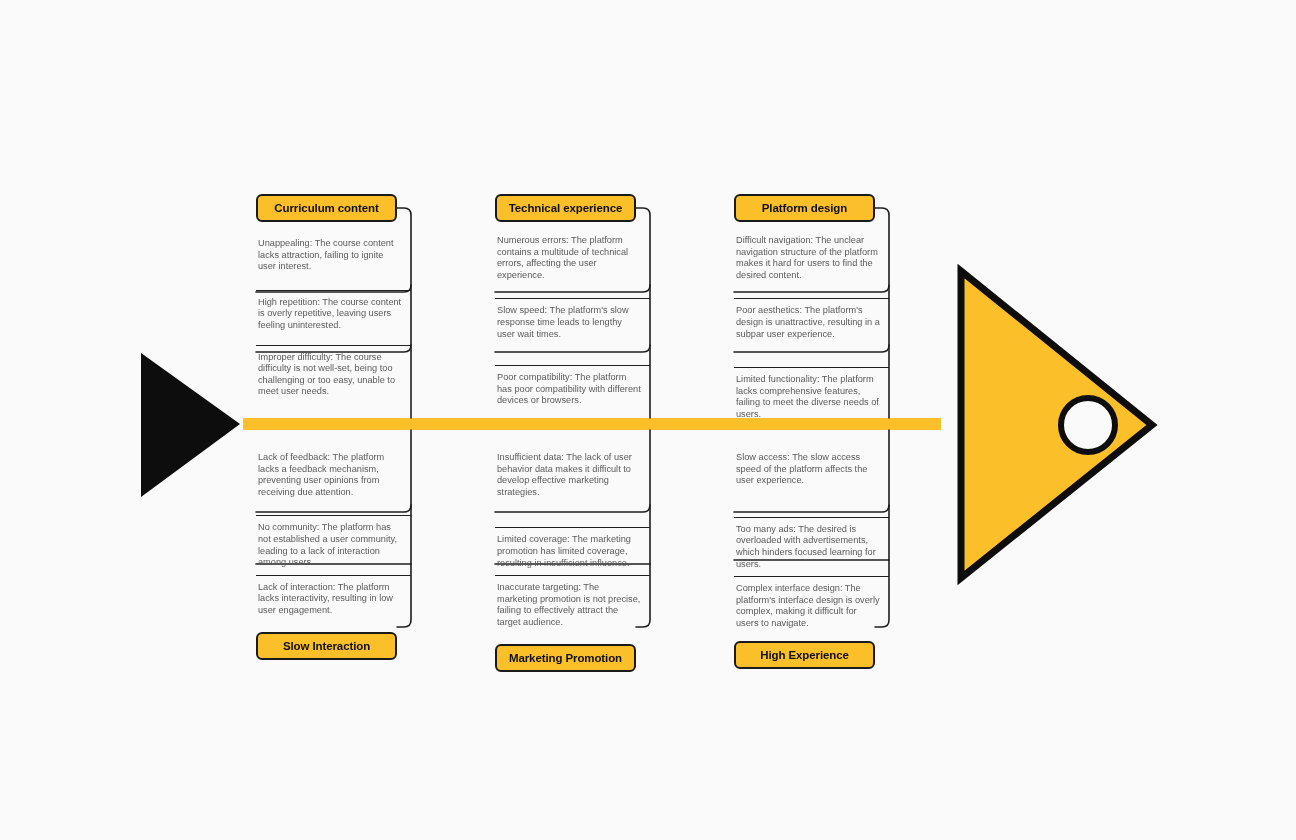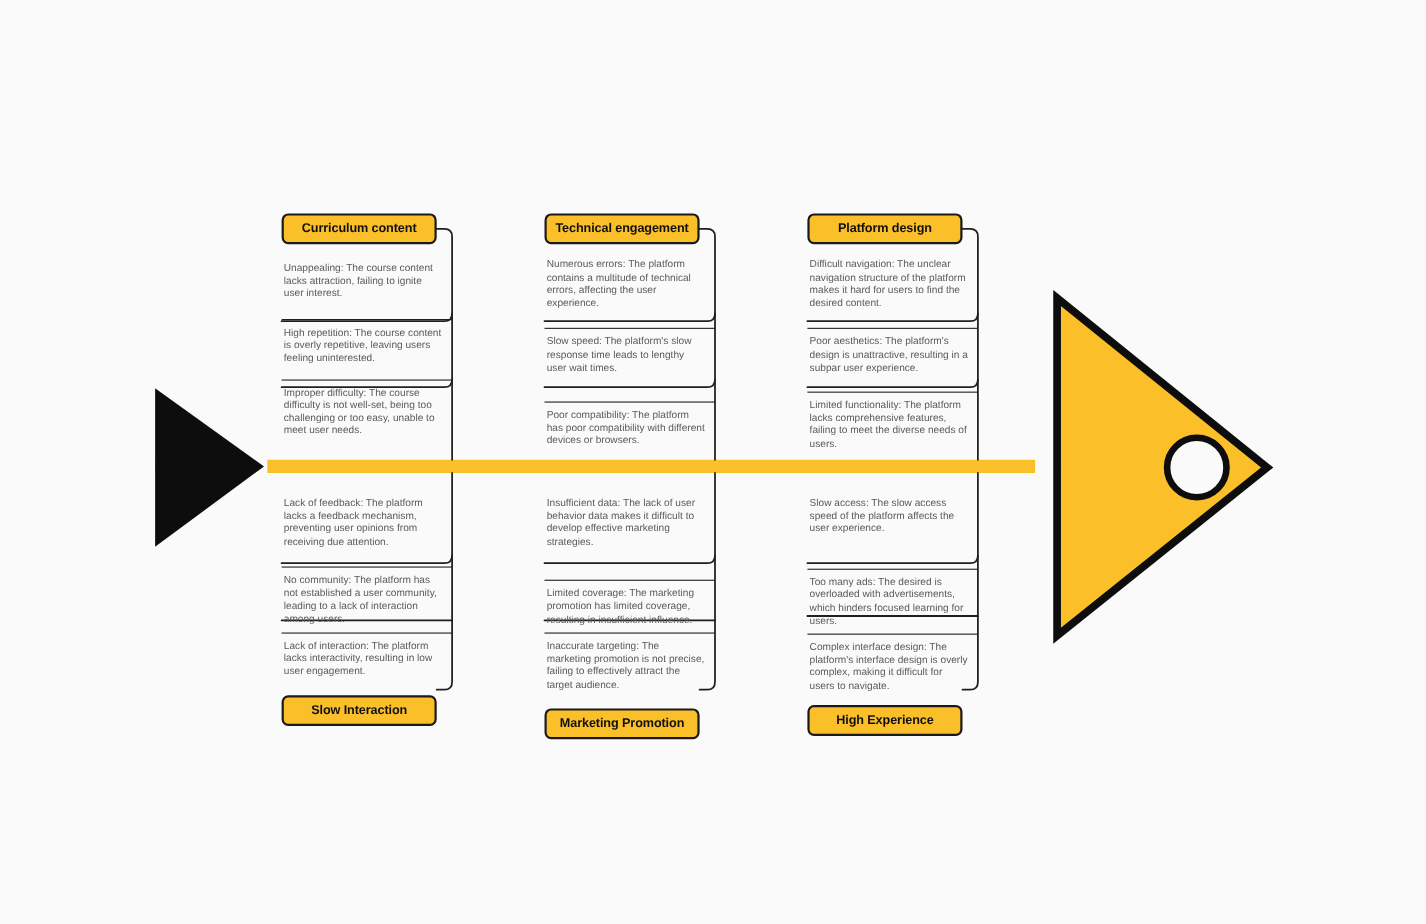--- a/index.html
+++ b/index.html
@@ -142,21 +142,21 @@
   <div class="column block" style="left:256px; top:446px;">
     <div class="cause-list">
       <div class="cause">Lack of feedback: The platform lacks a feedback mechanism, preventing user opinions from receiving due attention.</div>
       <div class="cause sep" style="margin-top:11px;">No community: The platform has not established a user community, leading to a lack of interaction among users.</div>
       <div class="cause sep">Lack of interaction: The platform lacks interactivity, resulting in low user engagement.</div>
     </div>
     <div class="cat-box" style="margin-top:9px;">Slow Interaction</div>
   </div>
 
   <div class="column block" style="left:495px; top:194px;">
-    <div class="cat-box">Technical engagement</div>
+    <div class="cat-box">Technical experience</div>
     <div class="cause-list">
       <div class="cause" style="margin-top:7px;">Numerous errors: The platform contains a multitude of technical errors, affecting the user experience.</div>
       <div class="cause sep" style="margin-top:11px;">Slow speed: The platform's slow response time leads to lengthy user wait times.</div>
       <div class="cause sep" style="margin-top:19px;">Poor compatibility: The platform has poor compatibility with different devices or browsers.</div>
     </div>
   </div>
 
   <div class="column block" style="left:495px; top:446px;">
     <div class="cause-list">
       <div class="cause">Insufficient data: The lack of user behavior data makes it difficult to develop effective marketing strategies.</div>
@@ -164,21 +164,21 @@
       <div class="cause sep">Inaccurate targeting: The marketing promotion is not precise, failing to effectively attract the target audience.</div>
     </div>
     <div class="cat-box" style="margin-top:9px;">Marketing Promotion</div>
   </div>
 
   <div class="column block" style="left:734px; top:194px;">
     <div class="cat-box">Platform design</div>
     <div class="cause-list">
       <div class="cause" style="margin-top:7px;">Difficult navigation: The unclear navigation structure of the platform makes it hard for users to find the desired content.</div>
       <div class="cause sep" style="margin-top:11px;">Poor aesthetics: The platform's design is unattractive, resulting in a subpar user experience.</div>
-      <div class="cause sep" style="margin-top:10px;">Limited functionality: The platform lacks comprehensive features, failing to meet the diverse needs of users.</div>
+      <div class="cause sep" style="margin-top:21px;">Limited functionality: The platform lacks comprehensive features, failing to meet the diverse needs of users.</div>
     </div>
   </div>
 
   <div class="column block" style="left:734px; top:446px;">
     <div class="cause-list">
       <div class="cause">Slow access: The slow access speed of the platform affects the user experience.</div>
       <div class="cause sep" style="margin-top:24px;">Too many ads: The desired is overloaded with advertisements, which hinders focused learning for users.</div>
       <div class="cause sep">Complex interface design: The platform's interface design is overly complex, making it difficult for users to navigate.</div>
     </div>
     <div class="cat-box" style="margin-top:5px;">High Experience</div>

